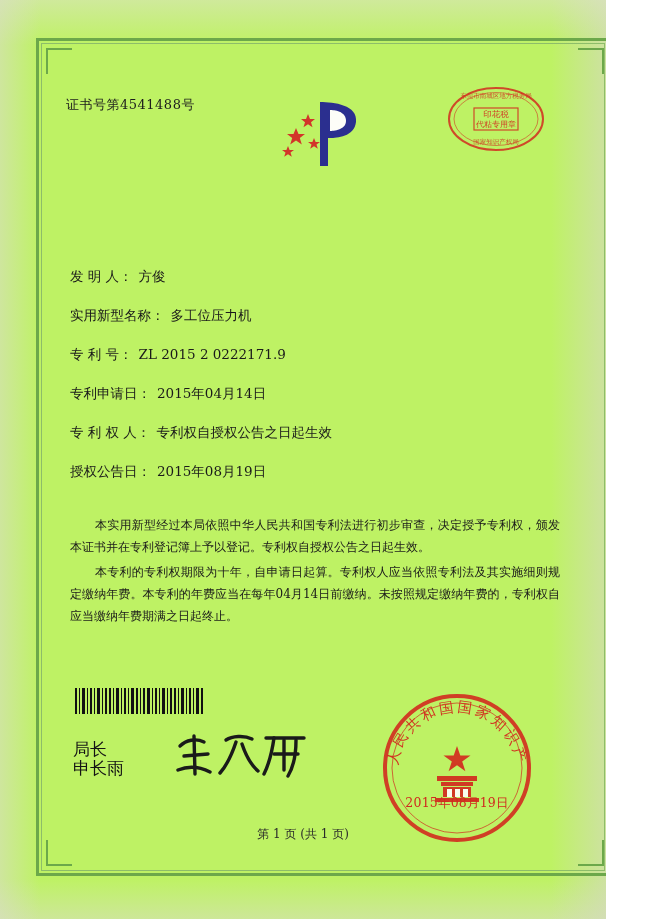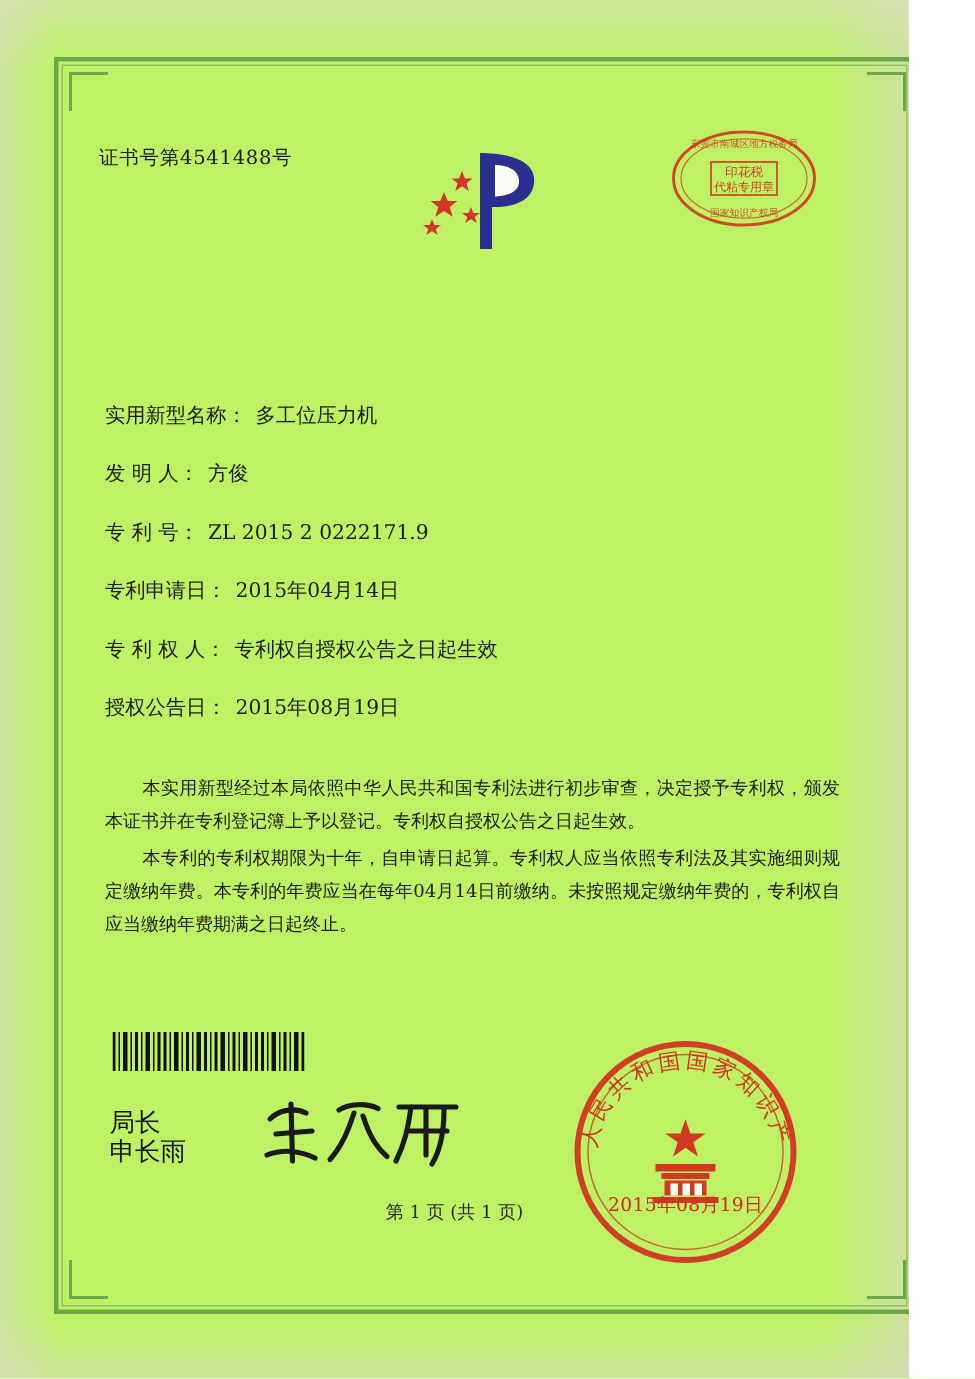--- a/index.html
+++ b/index.html
@@ -194,21 +194,21 @@
     font-size: 12.5px;
     color: #d02a1e;
     letter-spacing: 0.2px;
   }
 
   
   .footer {
     position: absolute;
     left: 0;
     right: 0;
-    top: 800px;
+    top: 826px;
     text-align: center;
     font-family: "DejaVu Serif", serif;
     font-size: 12px;
     color: #2a2a2a;
   }
 </style>
 </head>
 <body>
 
 <div id="certificate">
@@ -241,26 +241,26 @@
     <rect x="30" y="24" width="44" height="22" fill="none" stroke="#d22b1e" stroke-width="1.2" opacity="0.85"></rect>
     <text x="52" y="33" text-anchor="middle" font-family="DejaVu Serif, serif" font-size="8.5" fill="#d22b1e" opacity="0.9">印花税</text>
     <text x="52" y="43" text-anchor="middle" font-family="DejaVu Serif, serif" font-size="8" fill="#d22b1e" opacity="0.9">代粘专用章</text>
     <text x="52" y="14" text-anchor="middle" font-family="DejaVu Serif, serif" font-size="6.5" fill="#d22b1e" opacity="0.8">东莞市南城区地方税务局</text>
     <text x="52" y="60" text-anchor="middle" font-family="DejaVu Serif, serif" font-size="6.5" fill="#d22b1e" opacity="0.8">国家知识产权局</text>
   </svg>
 
 
   <div class="fields">
     <div class="field-row">
+      <span class="field-label">发  明  人：</span>
+      <span class="field-value">方俊</span>
+    </div>
+    <div class="field-row">
       <span class="field-label">实用新型名称：</span>
       <span class="field-value">多工位压力机</span>
-    </div>
-    <div class="field-row">
-      <span class="field-label">发  明  人：</span>
-      <span class="field-value">方俊</span>
     </div>
     <div class="field-row">
       <span class="field-label">专  利  号：</span>
       <span class="field-value">ZL 2015 2 0222171.9</span>
     </div>
     <div class="field-row">
       <span class="field-label">专利申请日：</span>
       <span class="field-value">2015年04月14日</span>
     </div>
     <div class="field-row">

